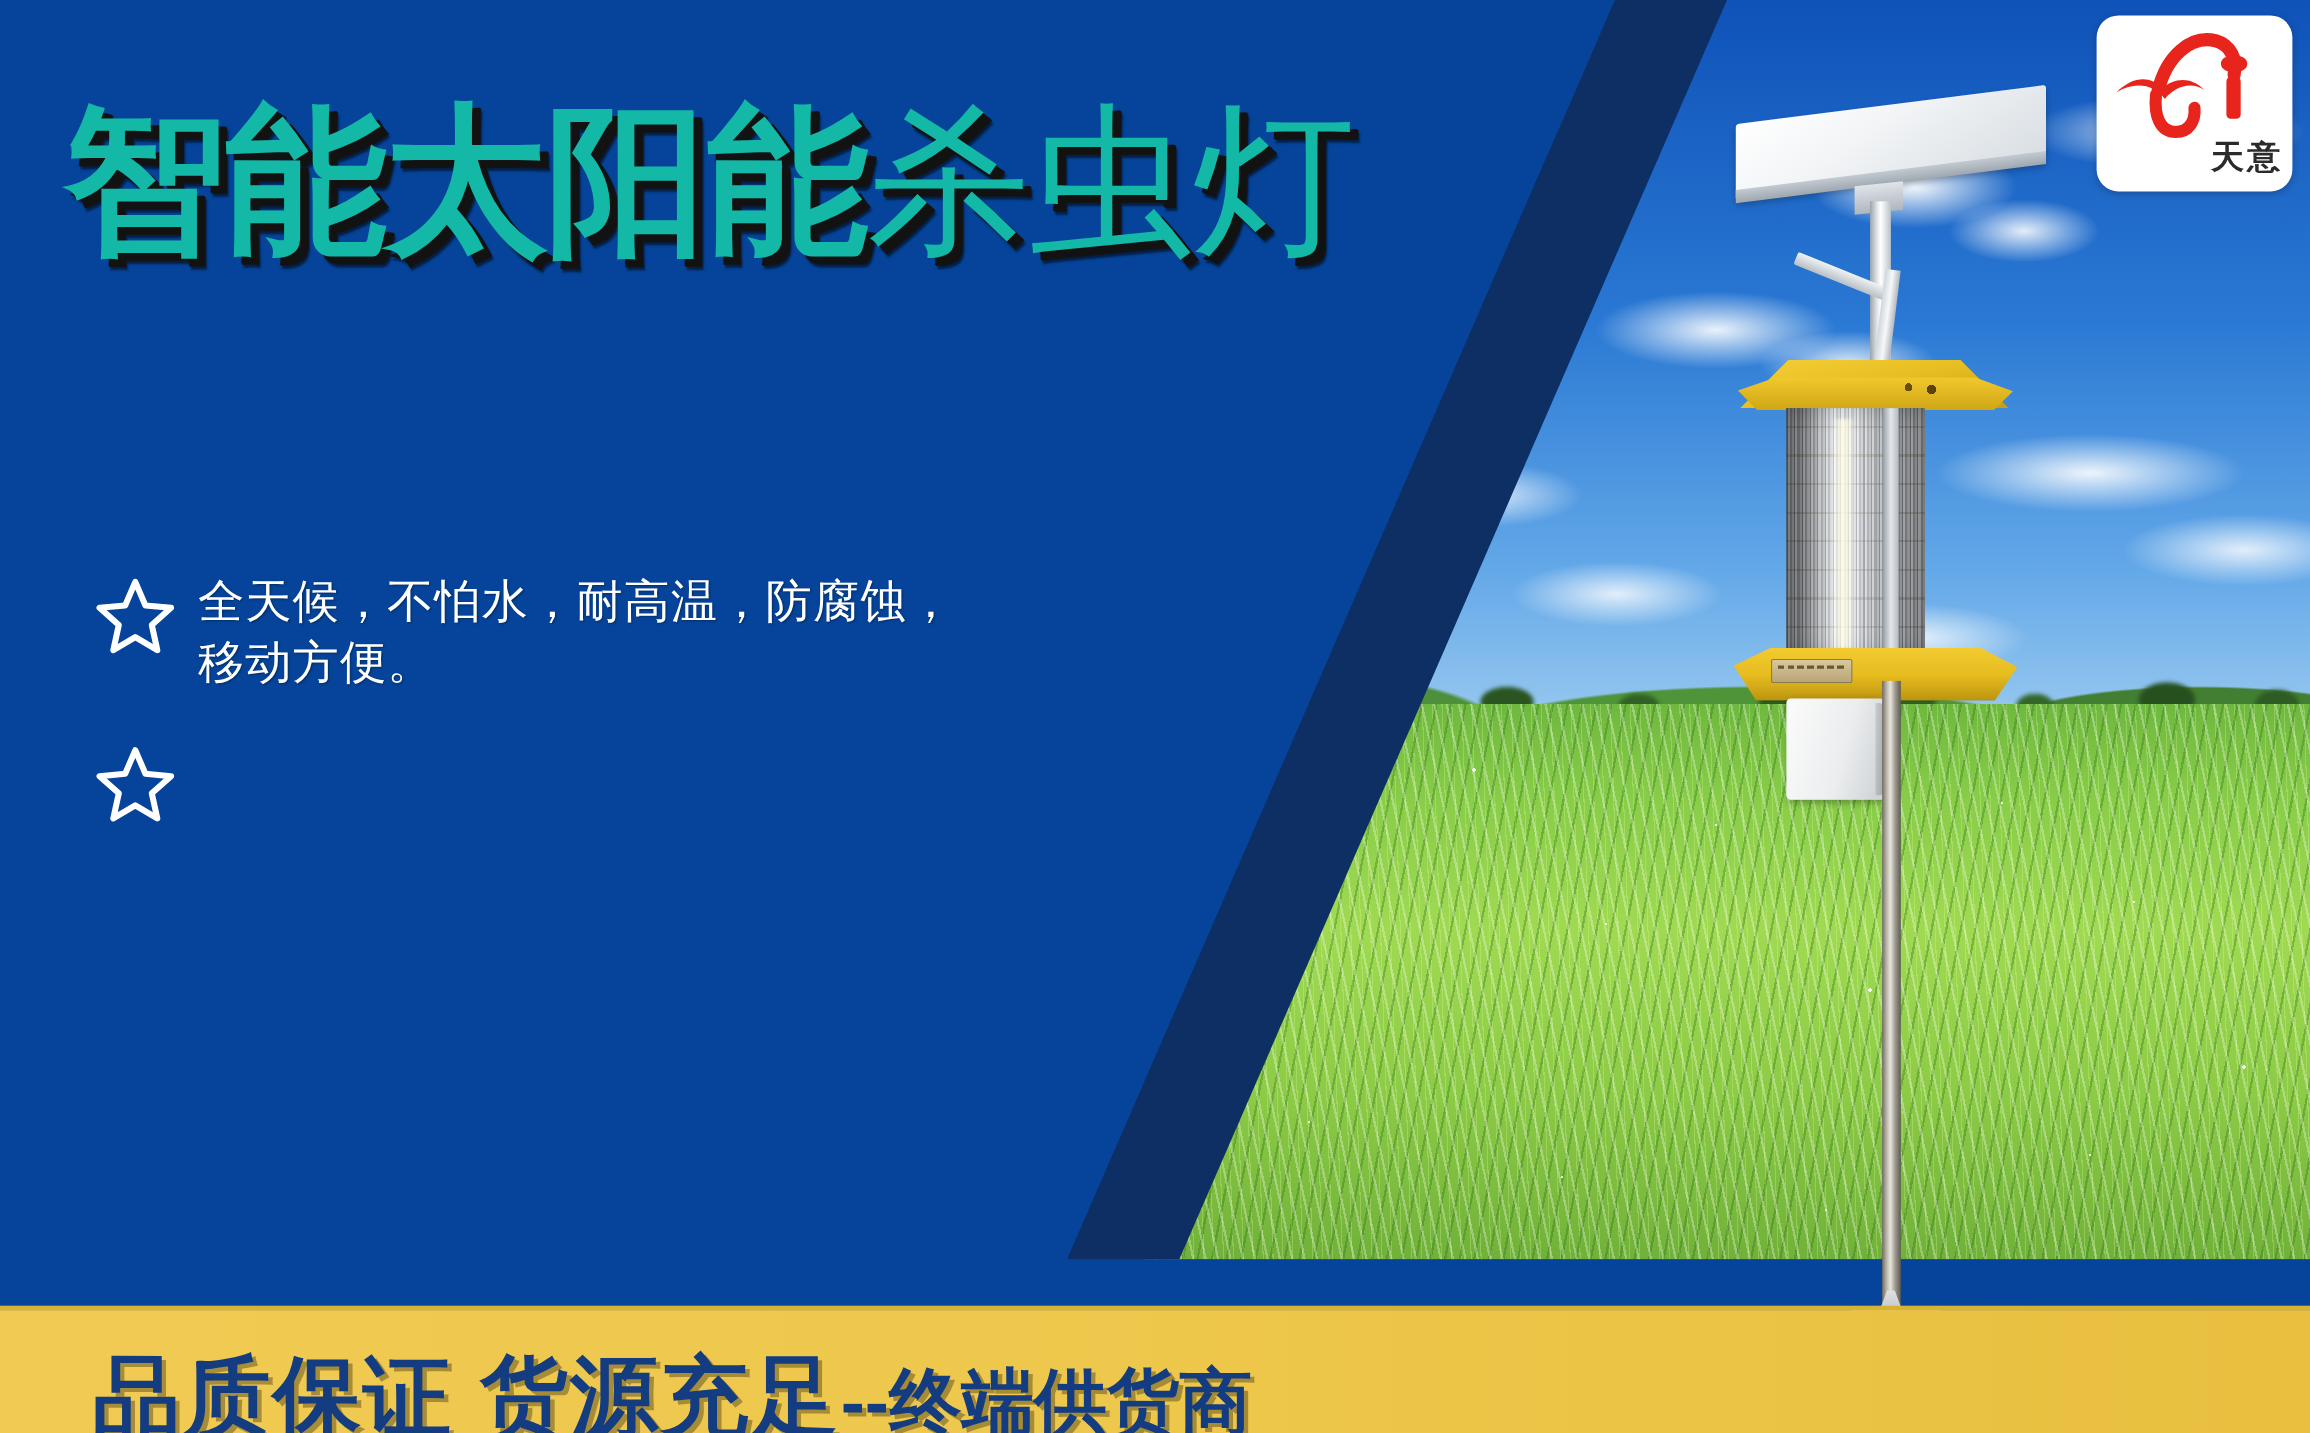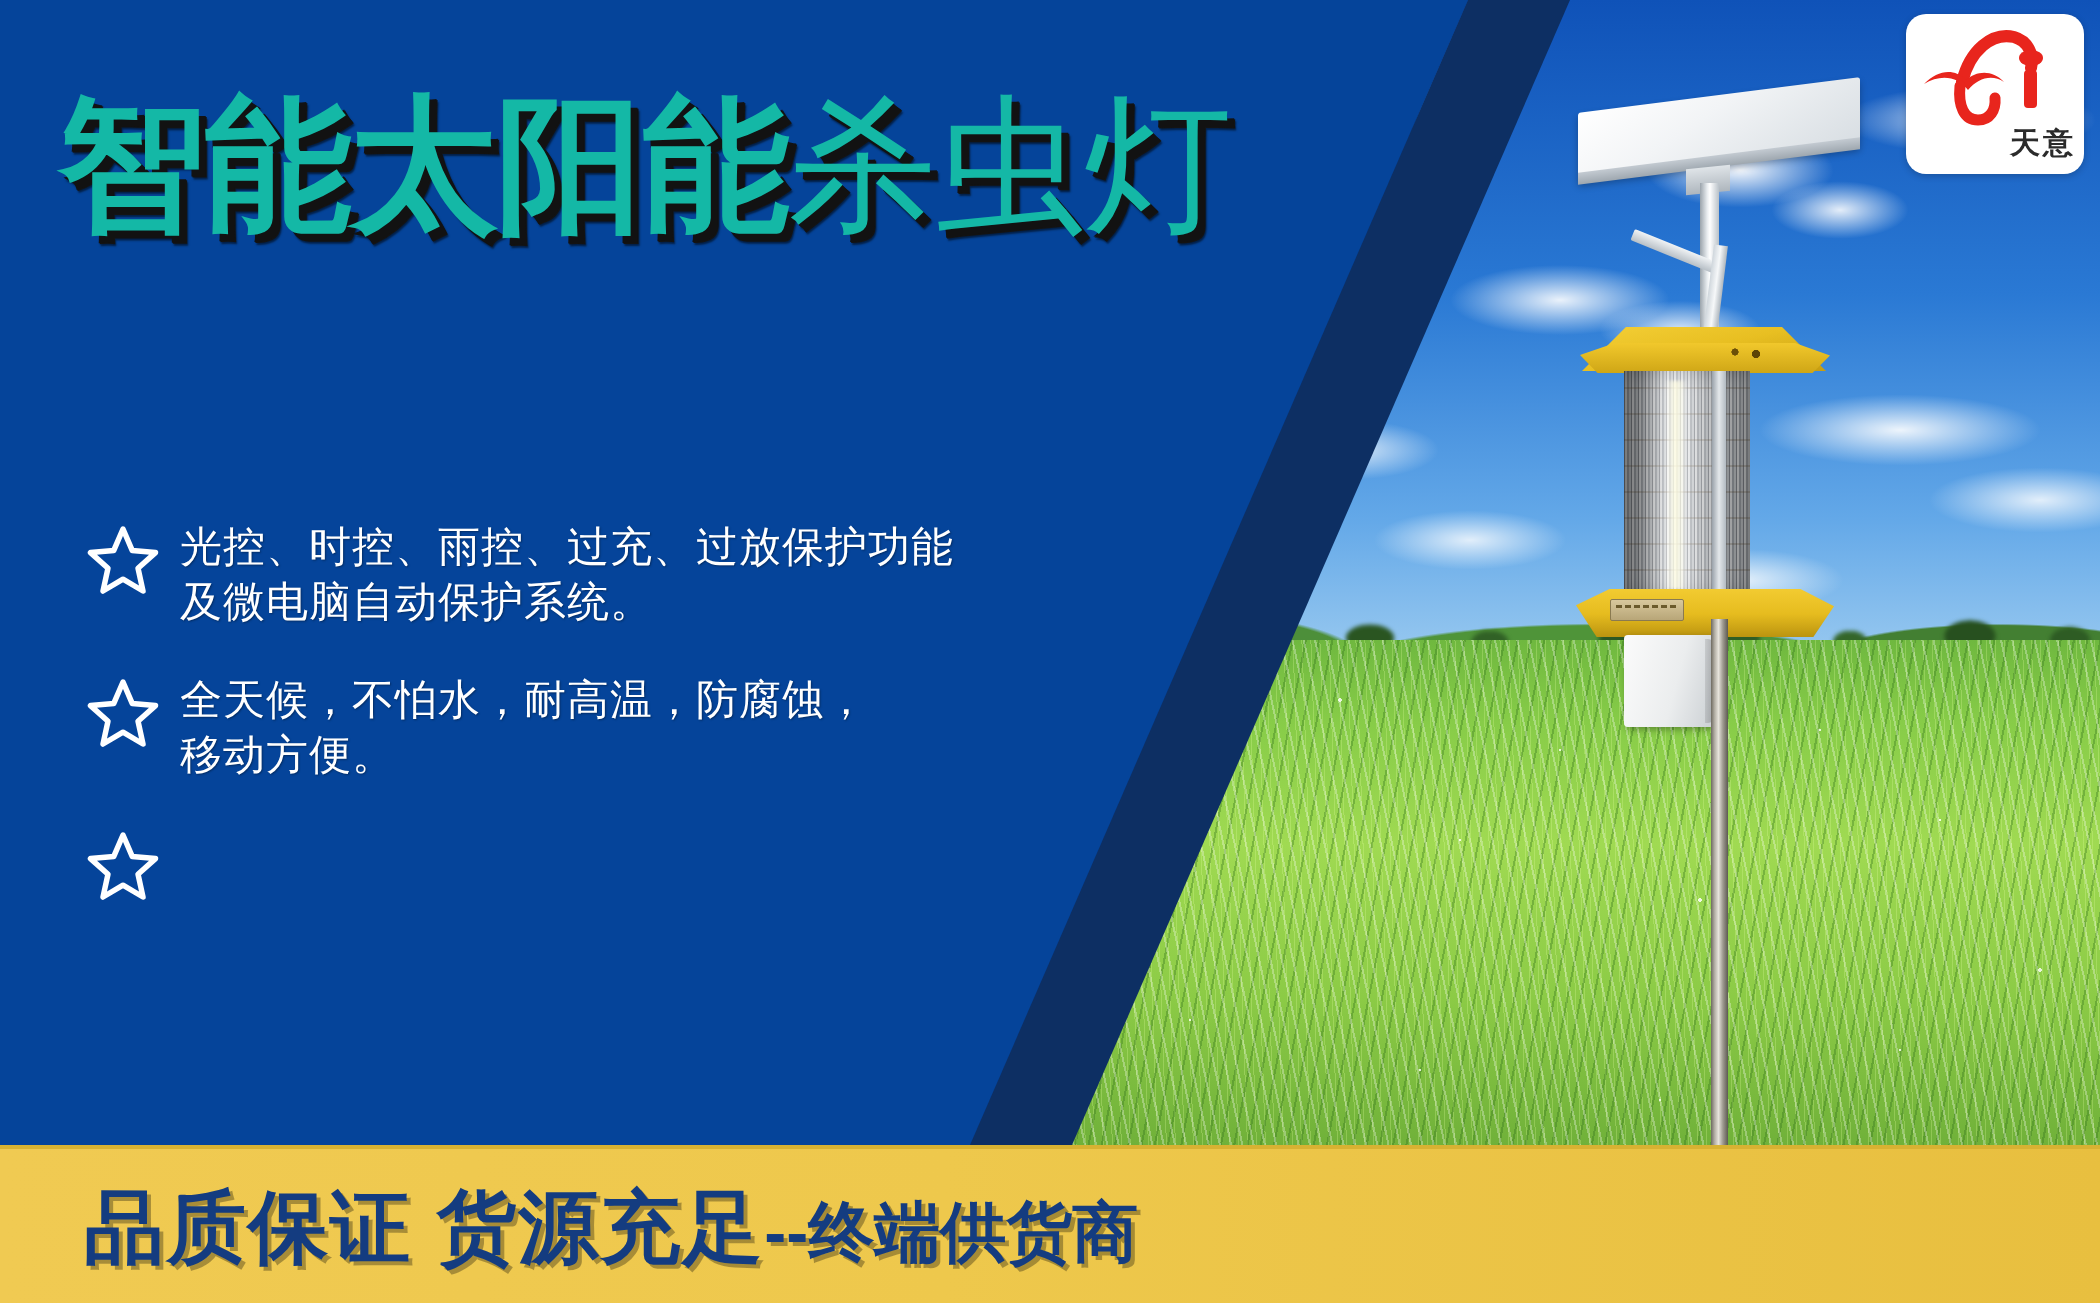--- a/index.html
+++ b/index.html
@@ -251,21 +251,21 @@
   .feat-text {
     color:#ffffff; font-size:42px; line-height:1.30;
     letter-spacing:1px;
     text-shadow:1px 1px 2px rgba(0,0,0,.35);
   }
   .feat-text .ln { display:block; white-space:nowrap; }
   .feat.narrow .feat-text { letter-spacing:0px; }
 
   
   .yellowbar {
-    position:absolute; left:0; bottom:0; width:2100px; height:158px;
+    position:absolute; left:0; bottom:0; width:2100px; height:116px;
     background:linear-gradient(90deg,#f0ca52 0%,#eec84c 45%,#e8bf3f 100%);
     border-top:4px solid #d8b232;
   }
   .yellow-text {
     position:absolute; left:84px; top:26px;
     font-size:80px; font-weight:bold; color:#143c80;
     letter-spacing:2px; white-space:nowrap;
     text-shadow:4px 4px 0 rgba(0,0,0,.30);
   }
   .yellow-text .small { font-size:66px; letter-spacing:0; }
@@ -318,31 +318,20 @@
     <div class="pole"></div>
     <div class="base-gusset"></div>
     <div class="base-plate"></div>
     <div class="bolt-holes"></div>
   </div>
 
   <div class="title"><span>智能太阳能</span><span class="t2">杀虫灯</span></div>
 
   <div class="features">
 
-    <div class="feat">
-      <span class="star-ico">
-        <svg width="74" height="72" viewBox="0 0 74 72" fill="none">
-          <path d="M37 5 L46.2 26.4 L69.5 28.6 L52 44.2 L57 67 L37 55.2 L17 67 L22 44.2 L4.5 28.6 L27.8 26.4 Z" stroke="#ffffff" stroke-width="5.5" stroke-linejoin="round" fill="none"></path>
-        </svg>
-      </span>
-      <span class="feat-text">
-        <span class="ln">光控、时控、雨控、过充、过放保护功能</span>
-        <span class="ln">及微电脑自动保护系统。</span>
-      </span>
-    </div>
 
     <div class="feat">
       <span class="star-ico">
         <svg width="74" height="72" viewBox="0 0 74 72" fill="none">
           <path d="M37 5 L46.2 26.4 L69.5 28.6 L52 44.2 L57 67 L37 55.2 L17 67 L22 44.2 L4.5 28.6 L27.8 26.4 Z" stroke="#ffffff" stroke-width="5.5" stroke-linejoin="round" fill="none"></path>
         </svg>
       </span>
       <span class="feat-text">
         <span class="ln">全天候，不怕水，耐高温，防腐蚀，</span>
         <span class="ln">移动方便。</span>

